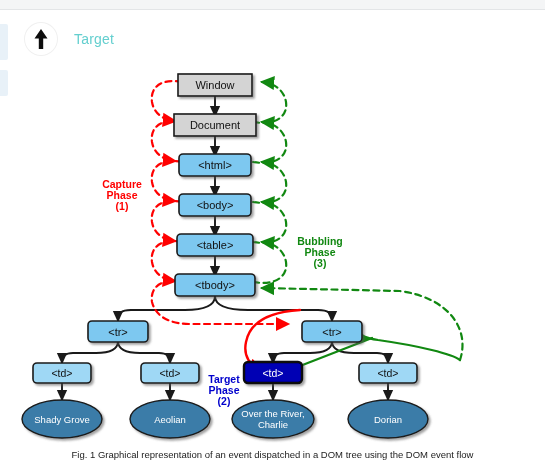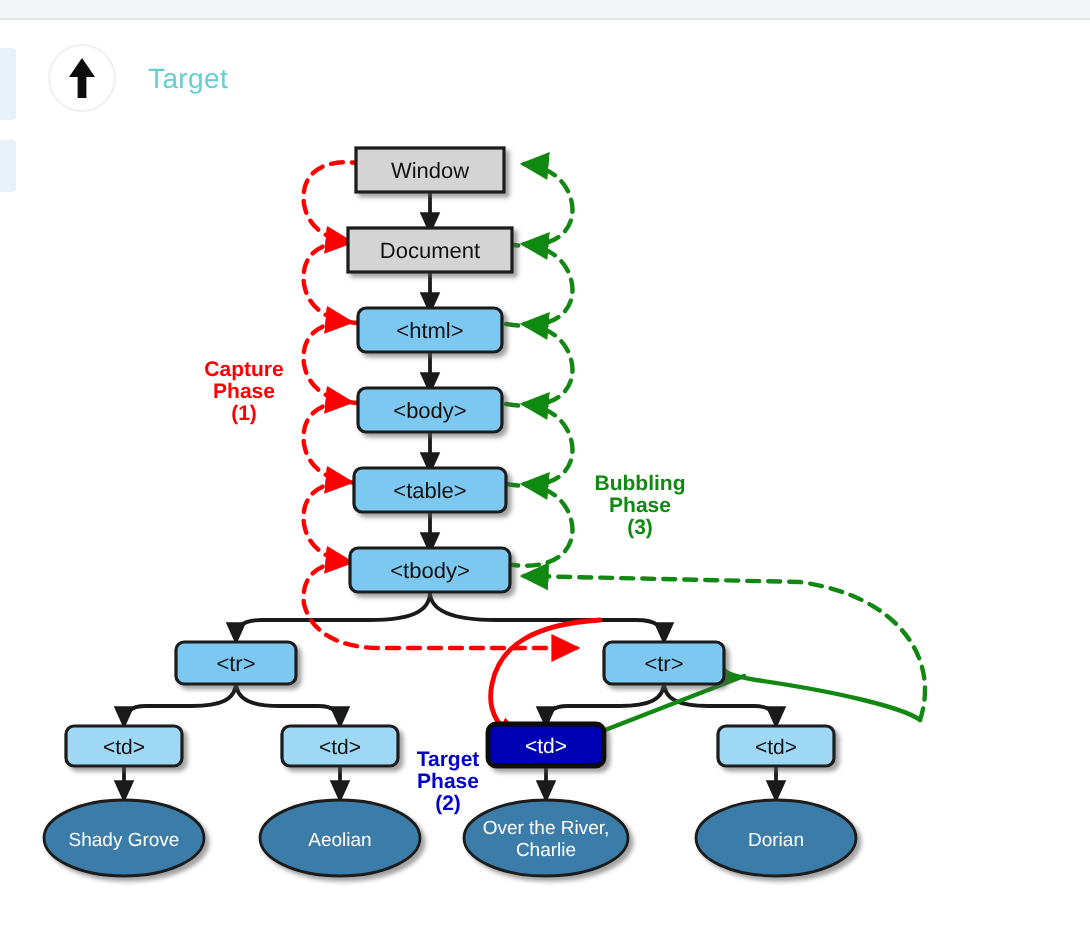--- a/index.html
+++ b/index.html
@@ -242,14 +242,15 @@
       </g>
 
       <g>
         <text x="224" y="323" text-anchor="middle" font-family="Liberation Sans, sans-serif" font-size="10.5" font-weight="bold" fill="#0000cc">Target</text>
         <text x="224" y="334" text-anchor="middle" font-family="Liberation Sans, sans-serif" font-size="10.5" font-weight="bold" fill="#0000cc">Phase</text>
         <text x="224" y="345" text-anchor="middle" font-family="Liberation Sans, sans-serif" font-size="10.5" font-weight="bold" fill="#0000cc">(2)</text>
       </g>
     </svg>
   </div>
 
+  <div class="caption">Fig. 1 Graphical representation of an event dispatched in a DOM tree using the DOM event flow</div>
 
 </div>
 
 </body></html>

